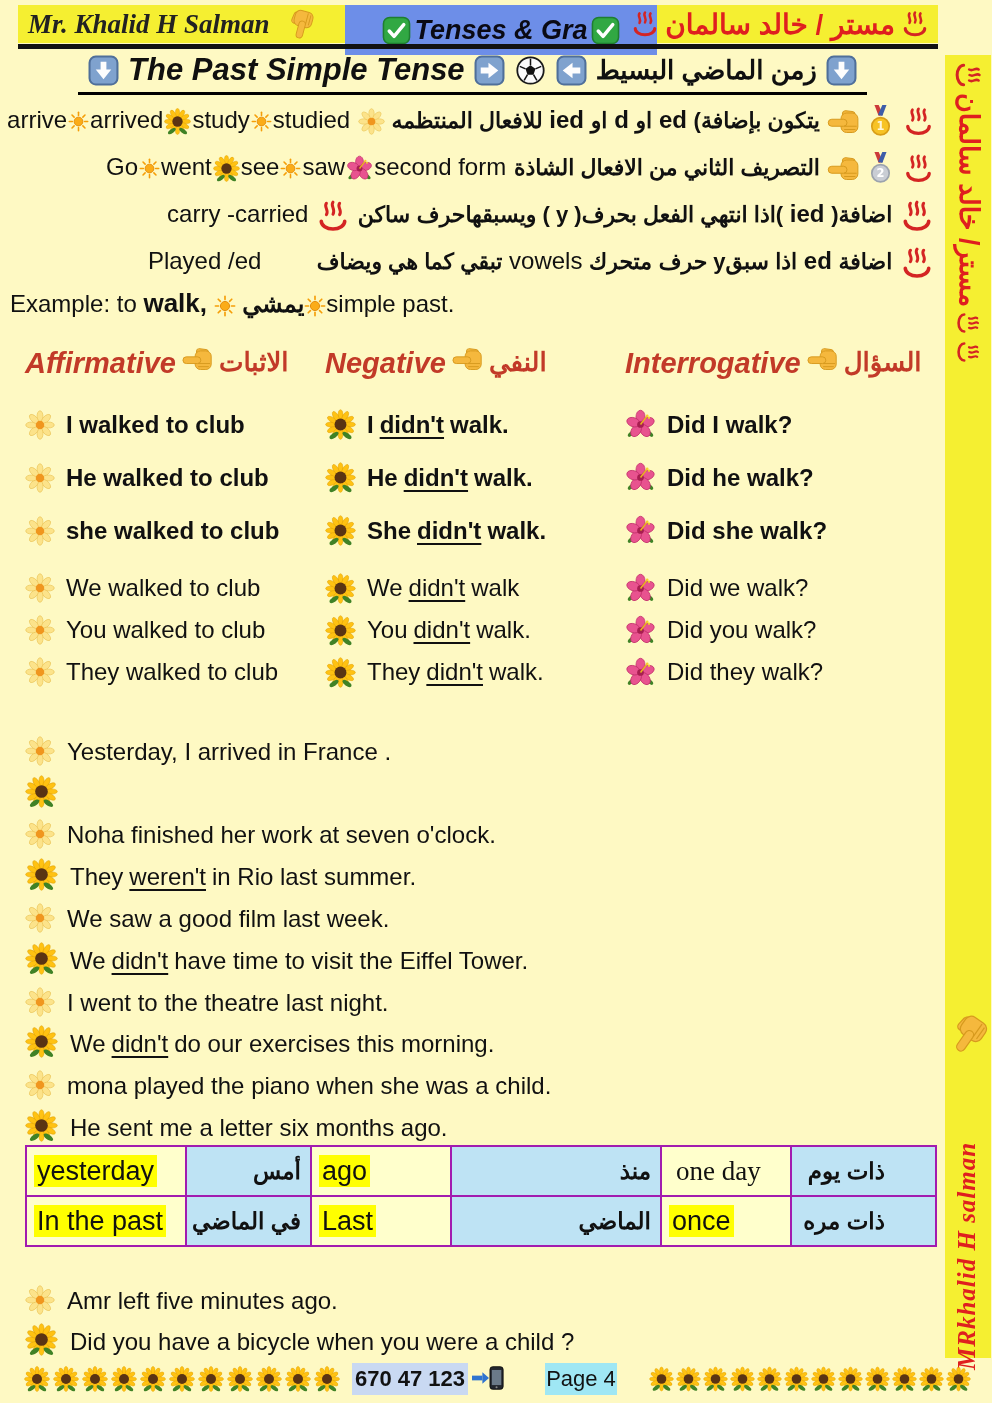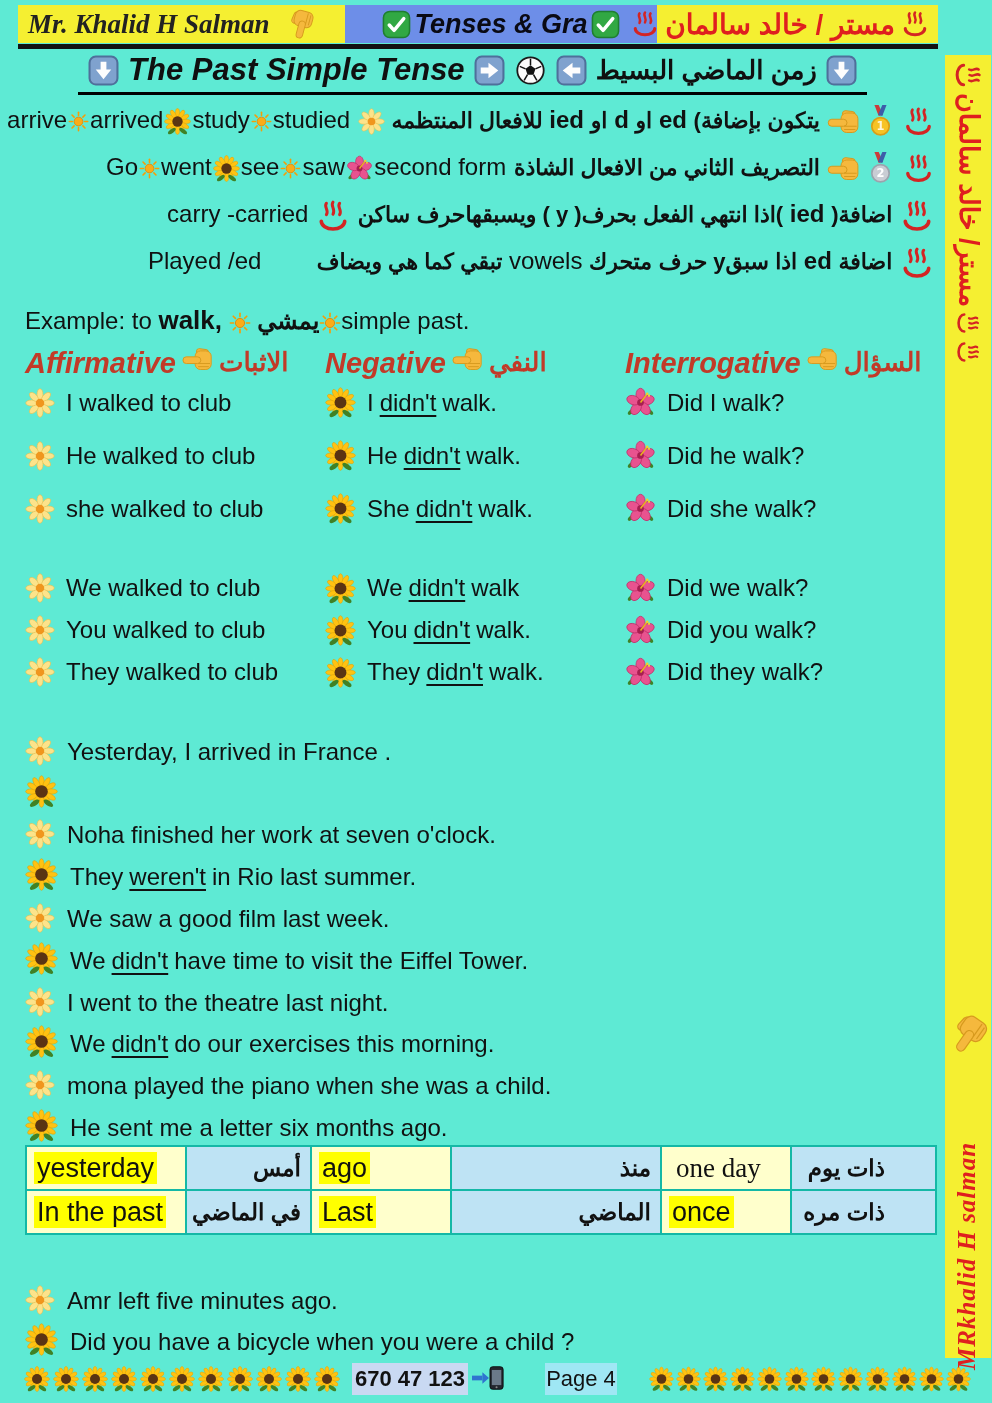--- a/index.html
+++ b/index.html
@@ -1,25 +1,25 @@
 <!DOCTYPE html>
 <html lang="en"><head>
 <meta charset="utf-8">
 <style>
   html,body{margin:0;padding:0;background:#fff;}
-  .page{position:relative;width:992px;height:1403px;background:#5eead4;overflow:hidden;
+  .page{position:relative;width:992px;height:1403px;background:#fef9c3;overflow:hidden;
         font-family:"Liberation Sans",sans-serif;color:#111;}
   svg.ic{vertical-align:middle;}
 
   
   .topbar{position:absolute;left:18px;top:5px;width:920px;height:38px;background:#F5EF31;
           display:flex;align-items:center;box-sizing:border-box;padding:0 10px;}
   .tb-left{display:flex;align-items:center;gap:16px;}
   .tb-name{font-family:"Liberation Serif",serif;font-style:italic;font-size:27px;font-weight:bold;color:#222;}
-  .tb-mid{position:absolute;left:327px;top:0;width:312px;height:38px;background:#6D8EE8;
+  .tb-mid{position:absolute;left:327px;top:0;width:312px;height:50px;background:#6D8EE8;
           display:flex;align-items:center;justify-content:center;gap:3px;}
   .tb-subject{font-style:italic;font-weight:bold;font-size:27px;color:#0A0A14;}
   .tb-right{position:absolute;right:8px;top:0;height:38px;display:flex;align-items:center;gap:5px;}
   .tb-ar{color:#DF1F1F;font-weight:bold;font-size:28px;}
   .blackrule{position:absolute;left:18px;top:44px;width:920px;height:5px;background:#121212;}
 
   
   .titlebar{position:absolute;left:0;top:52px;width:945px;text-align:center;}
   .title-in{display:inline-flex;align-items:center;gap:9px;border-bottom:3px solid #000;padding:0 10px 4px;}
   .t-en{font-style:italic;font-weight:bold;font-size:31px;color:#101010;}
@@ -27,43 +27,43 @@
 
   
   .rules{position:absolute;top:97px;left:20px;right:57px;text-align:right;}
   .rline{direction:rtl;unicode-bidi:isolate;line-height:46px;font-size:24px;white-space:nowrap;}
   .rline .ar{font-weight:bold;font-size:22px;}
   .rline b{font-size:24px;}
   .en-run span{margin:0 1px;}
   .gap{display:inline-block;width:42px;}
 
   
-  .example{position:absolute;left:25px;top:288px;font-size:24px;margin-top:17px;}
+  .example{position:absolute;left:10px;top:288px;font-size:24px;}
   .example .ar{font-weight:bold;}
 
   
   .colheads{position:absolute;left:25px;top:347px;right:57px;display:grid;grid-template-columns:300px 300px 1fr;}
   .chead{display:flex;align-items:flex-start;gap:6px;color:#C23A28;}
   .chead .en{font-style:italic;font-weight:bold;font-size:29px;}
   .chead .ar{font-weight:bold;font-size:26px;}
   .vgrid{position:absolute;left:25px;right:57px;display:grid;grid-template-columns:300px 300px 1fr;}
-  #g1{top:376px;grid-auto-rows:53px;}
+  #g1{top:398px;grid-auto-rows:53px;font-weight:bold;}
   #g2{top:567px;grid-auto-rows:42px;}
   .cell{display:flex;align-items:center;gap:11px;font-size:24px;}
   .u{text-decoration:underline;text-decoration-thickness:2px;text-underline-offset:4px;margin:0 6px;}
 
   
   .sents{position:absolute;left:25px;top:724px;font-size:24px;}
   .sent{height:41.8px;display:flex;align-items:flex-end;gap:12px;}
   .tail{position:absolute;left:25px;top:1274px;font-size:24px;}
   .tail .sent{height:41px;}
 
   
   .ttable{position:absolute;left:25px;top:1145px;border-collapse:collapse;table-layout:fixed;}
-  .ttable td{border:2px solid #14b8a6;height:44px;box-sizing:border-box;overflow:hidden;}
+  .ttable td{border:2px solid #a21caf;height:50px;box-sizing:border-box;overflow:hidden;}
   .td-en{background:#FFFFCC;font-size:27px;padding-left:7px;}
   .td-ar{background:#BEE3F4;font-weight:bold;font-size:23px;text-align:right;padding-right:9px;}
   .td-ar.wide{padding-right:50px;}
   .hl{background:#FFFF00;padding:1px 3px;}
   .serif{font-family:"Liberation Serif",serif;text-align:left;padding-left:14px;}
 
   
   .footer{position:absolute;left:0;top:1360px;width:992px;height:43px;}
   .fl-left{position:absolute;left:24px;top:5px;display:flex;gap:3px;}
   .fl-right{position:absolute;left:649px;top:5px;display:flex;gap:2px;}

